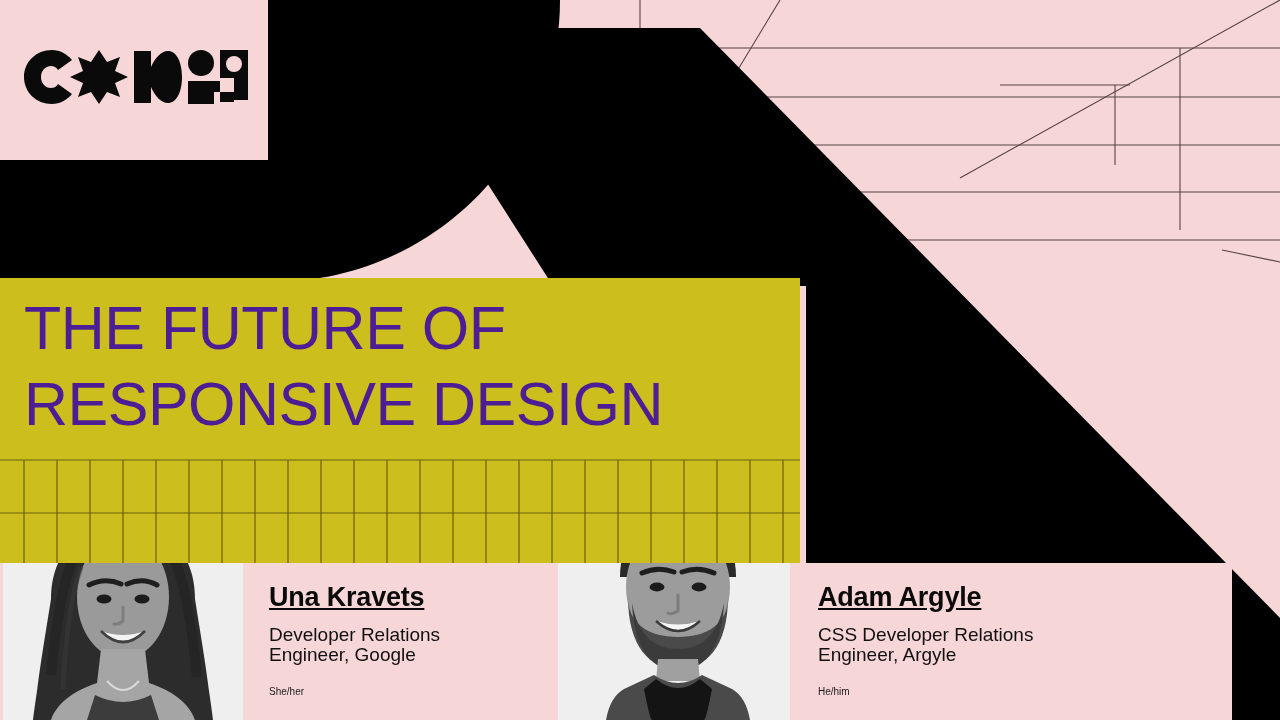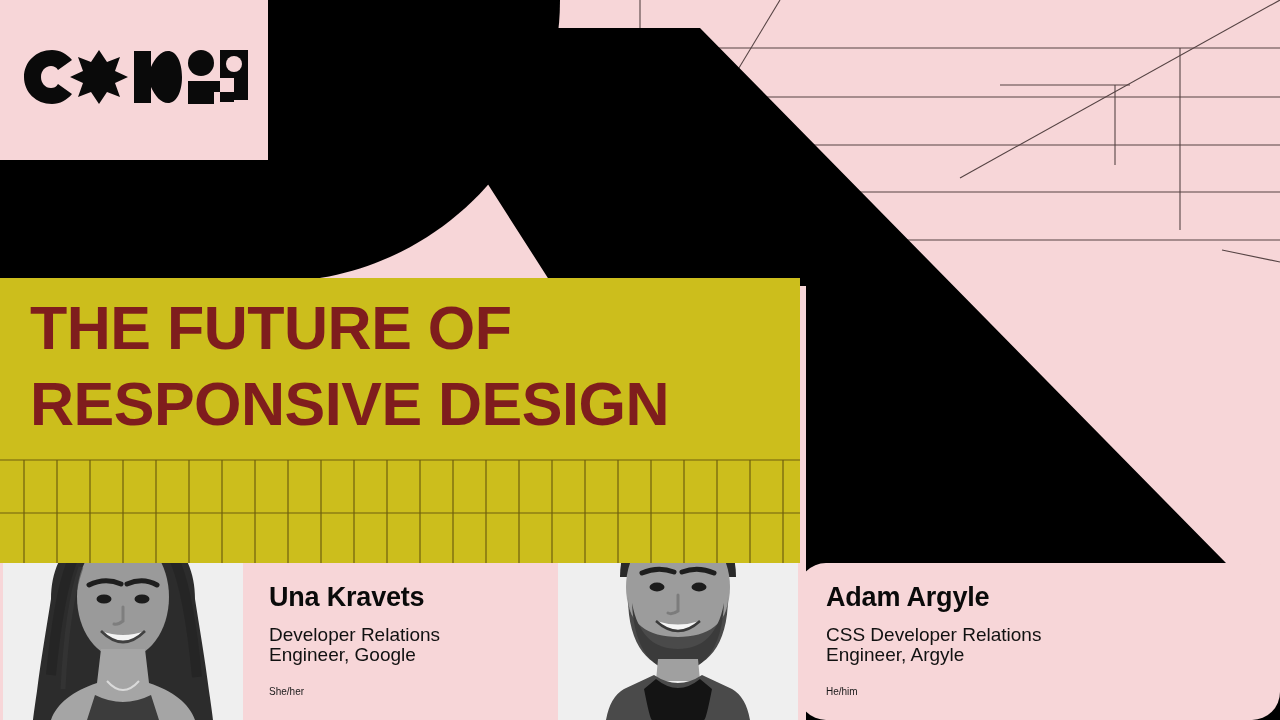--- a/index.html
+++ b/index.html
@@ -58,27 +58,27 @@
   #title-grid {
     position: absolute;
     left: 0;
     top: 0;
     width: 800px;
     height: 285px;
     pointer-events: none;
   }
   #title-text {
     position: absolute;
-    left: 30px;
+    left: 24px;
     top: 12px;
     width: 760px;
-    color: #7f1d1d;
+    color: #4c1d95;
     font-size: 61px;
     line-height: 76px;
-    font-weight: 700;
+    font-weight: 400;
     letter-spacing: -0.5px;
     white-space: pre-line;
   }
 
   
   #speakers {
     position: absolute;
     left: 0;
     top: 563px;
     width: 1280px;
@@ -106,20 +106,21 @@
   }
   .speaker-name {
     position: absolute;
     left: 0;
     top: 19px;
     font-size: 27px;
     font-weight: bold;
     color: #0A0A0A;
     letter-spacing: -0.2px;
     white-space: nowrap;
+    text-decoration: underline;
   }
   .speaker-role {
     position: absolute;
     left: 0;
     top: 62px;
     font-size: 19px;
     line-height: 20px;
     font-weight: 400;
     color: #111111;
     white-space: pre-line;
@@ -135,21 +136,21 @@
 
   #sp1 { left: 0; width: 558px; }
   #sp1 .speaker-photo { left: 3px; }
   #sp1 .speaker-info { left: 243px; width: 315px; }
   #sp1 .speaker-name,
   #sp1 .speaker-role,
   #sp1 .speaker-pronouns { margin-left: 26px; }
 
   #sp2 { left: 558px; width: 722px; }
   #sp2 .speaker-photo { left: 0px; }
-  #sp2 .speaker-info { left: 240px; width: 482px; border-radius: 28px; }
+  #sp2 .speaker-info { left: 232px; width: 442px; }
   #sp2 .speaker-name,
   #sp2 .speaker-role,
   #sp2 .speaker-pronouns { margin-left: 28px; }
 </style>
 </head>
 <body>
 
 <div id="slide">
 
   <svg id="bg-art" viewBox="0 0 1280 720" preserveAspectRatio="none">

